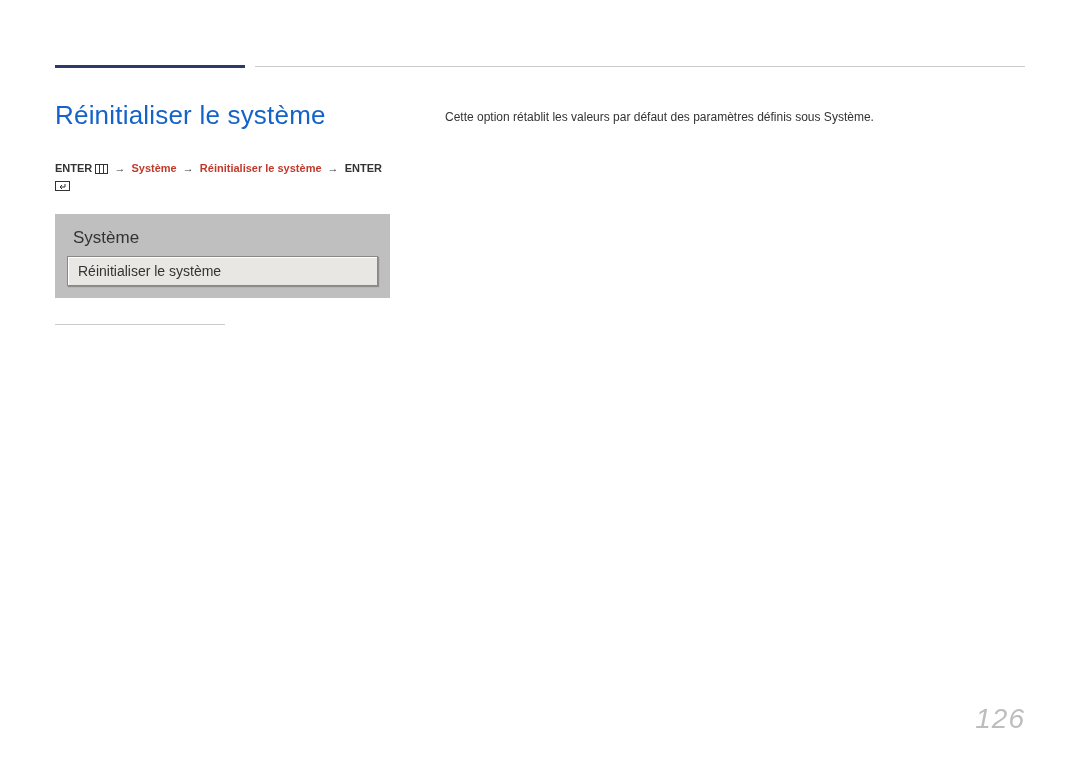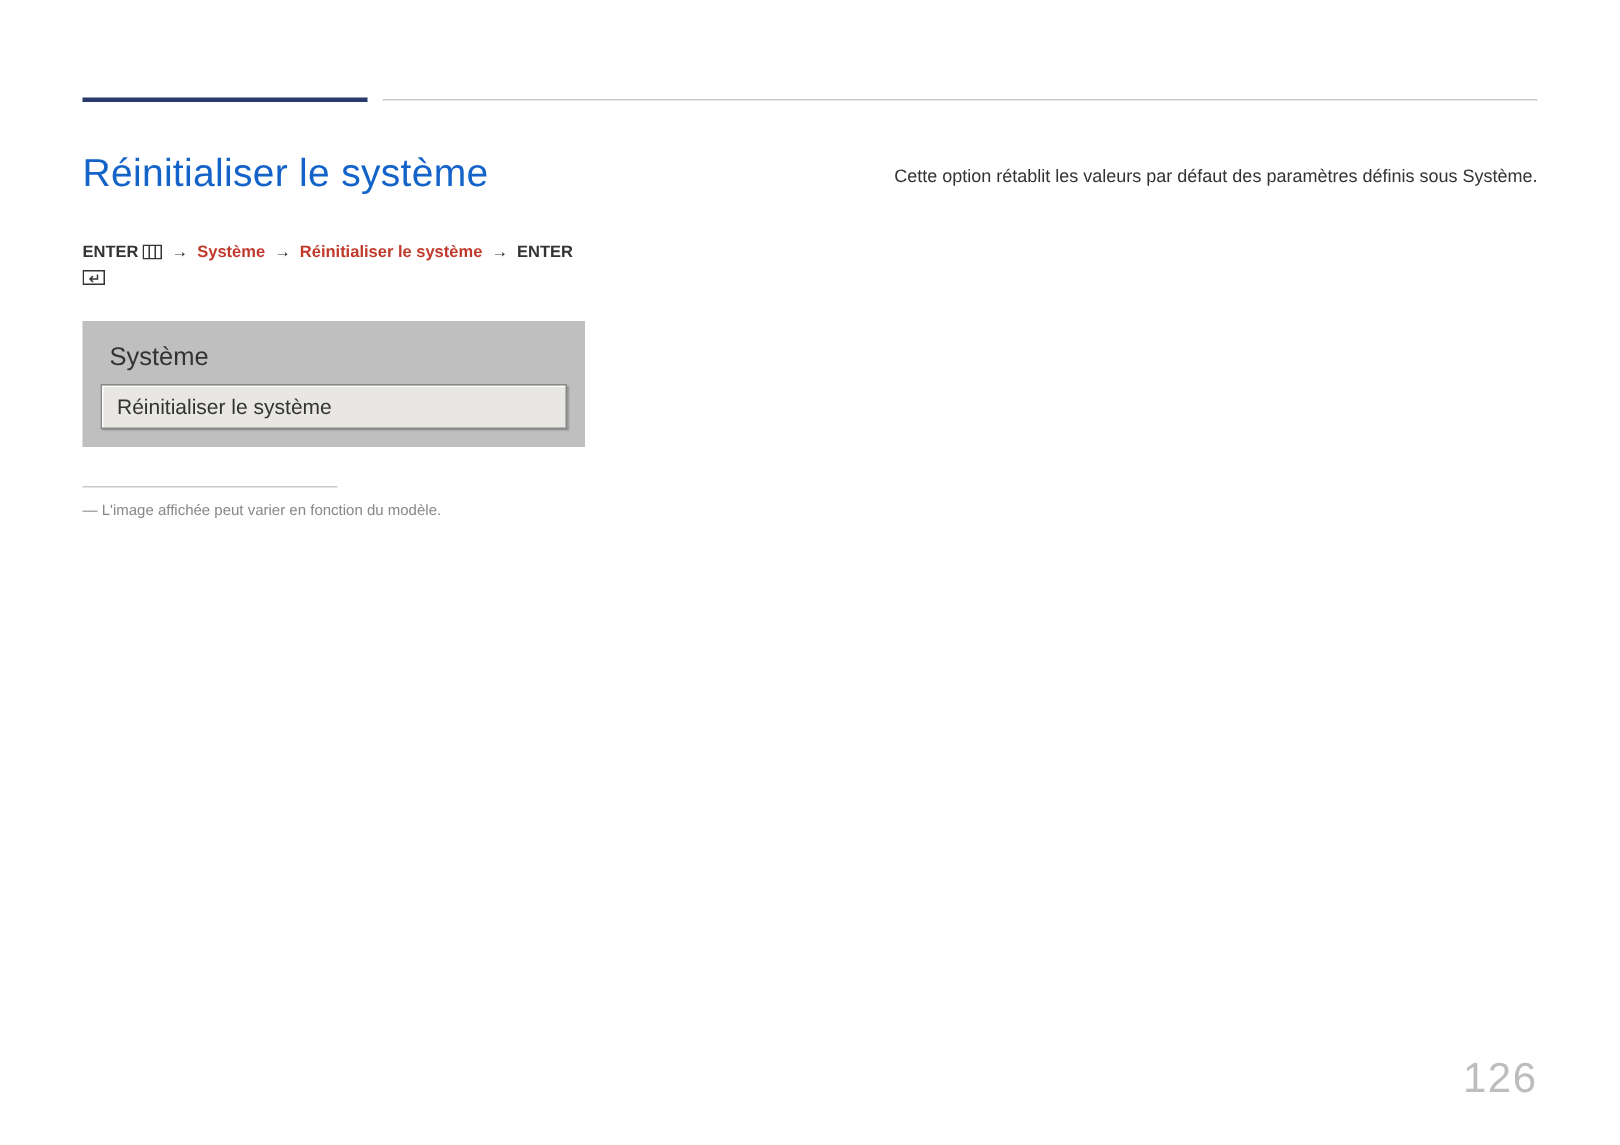--- a/index.html
+++ b/index.html
@@ -20,23 +20,23 @@
   .breadcrumb .glyph { display: inline-block; vertical-align: -2px; }
 
   .osd { background: #bfbfbf; padding: 10px 12px 12px 12px; }
   .osd-title { font-size: 17px; color: #333; margin: 4px 6px 8px 6px; font-weight: 400; }
   .osd-item { background: #e9e7e3; border: 1px solid #888; box-shadow: inset 1px 1px 0 #fff, 1px 1px 1px rgba(0,0,0,0.25); padding: 6px 10px; font-size: 14px; color: #333; }
 
   .footnote-sep { width: 170px; height: 1px; background: #ccc; margin-top: 26px; margin-bottom: 10px; }
   .footnote { font-size: 10px; color: #888; }
   .footnote::before { content: "― "; color: #888; }
 
-  .desc { font-size: 12px; color: #333; line-height: 1.6; text-align: right; }
+  .desc { font-size: 12px; color: #333; line-height: 1.6; }
 
-  .pagenum { position: absolute; right: 55px; bottom: 28px; font-size: 28px; color: #bdbdbd; font-weight: 300; letter-spacing: 1px; }
+  .pagenum { position: absolute; right: 55px; bottom: 28px; font-size: 28px; color: #bdbdbd; font-weight: 300; letter-spacing: 1px; font-style: italic; }
 </style>
 </head>
 <body>
 
 <div class="page">
   <div class="topline-short"></div>
   <div class="topline-long"></div>
 
   <div class="content">
     <div class="leftcol">
@@ -64,21 +64,20 @@
             </svg>
         </span>
       </div>
 
       <div class="osd">
         <div class="osd-title">Système</div>
         <div class="osd-item">Réinitialiser le système</div>
       </div>
 
       <div class="footnote-sep"></div>
-      <div class="footnote">L'image affichée peut varier en fonction du modèle.</div>
     </div>
 
     <div class="rightcol">
       <p class="desc">Cette option rétablit les valeurs par défaut des paramètres définis sous Système.</p>
     </div>
   </div>
 
   <div class="pagenum">126</div>
 </div>
 

